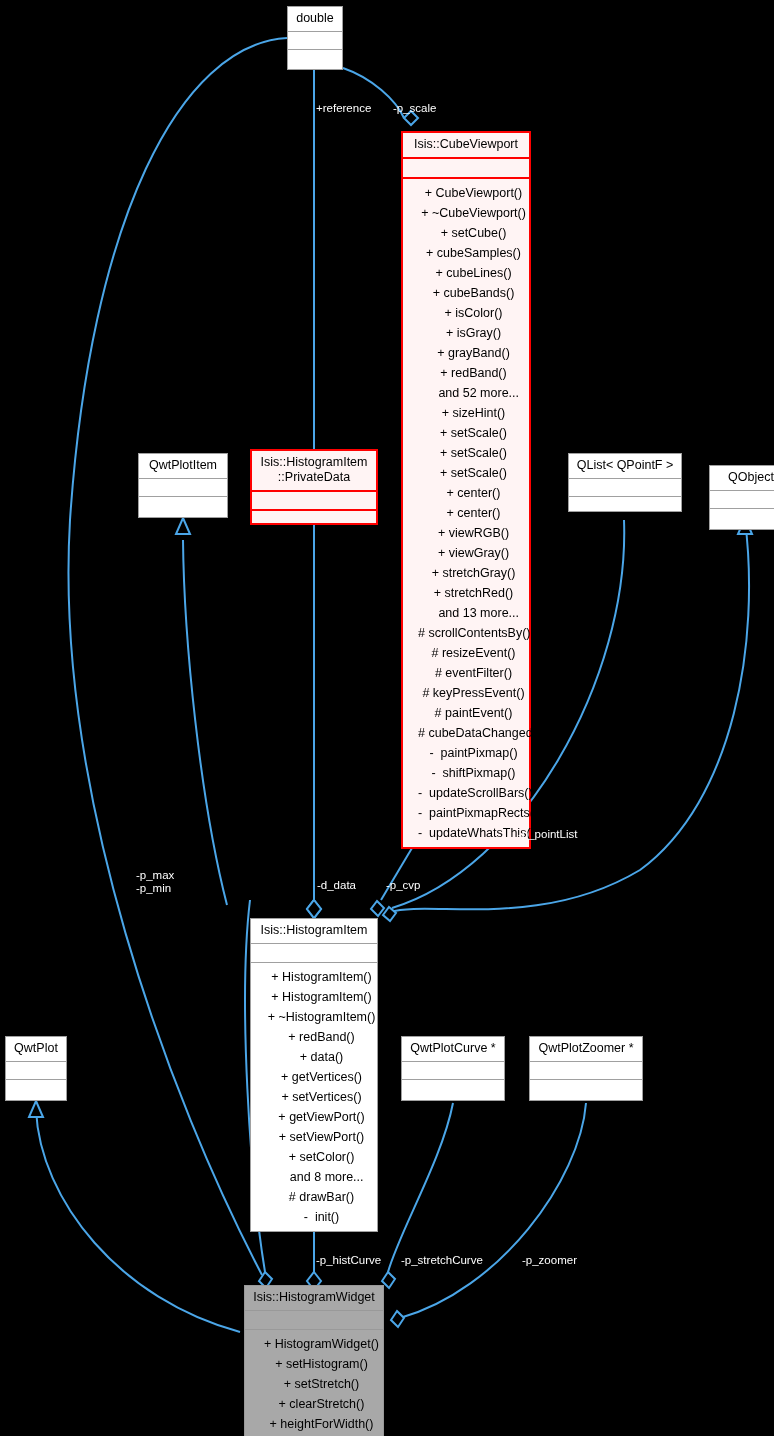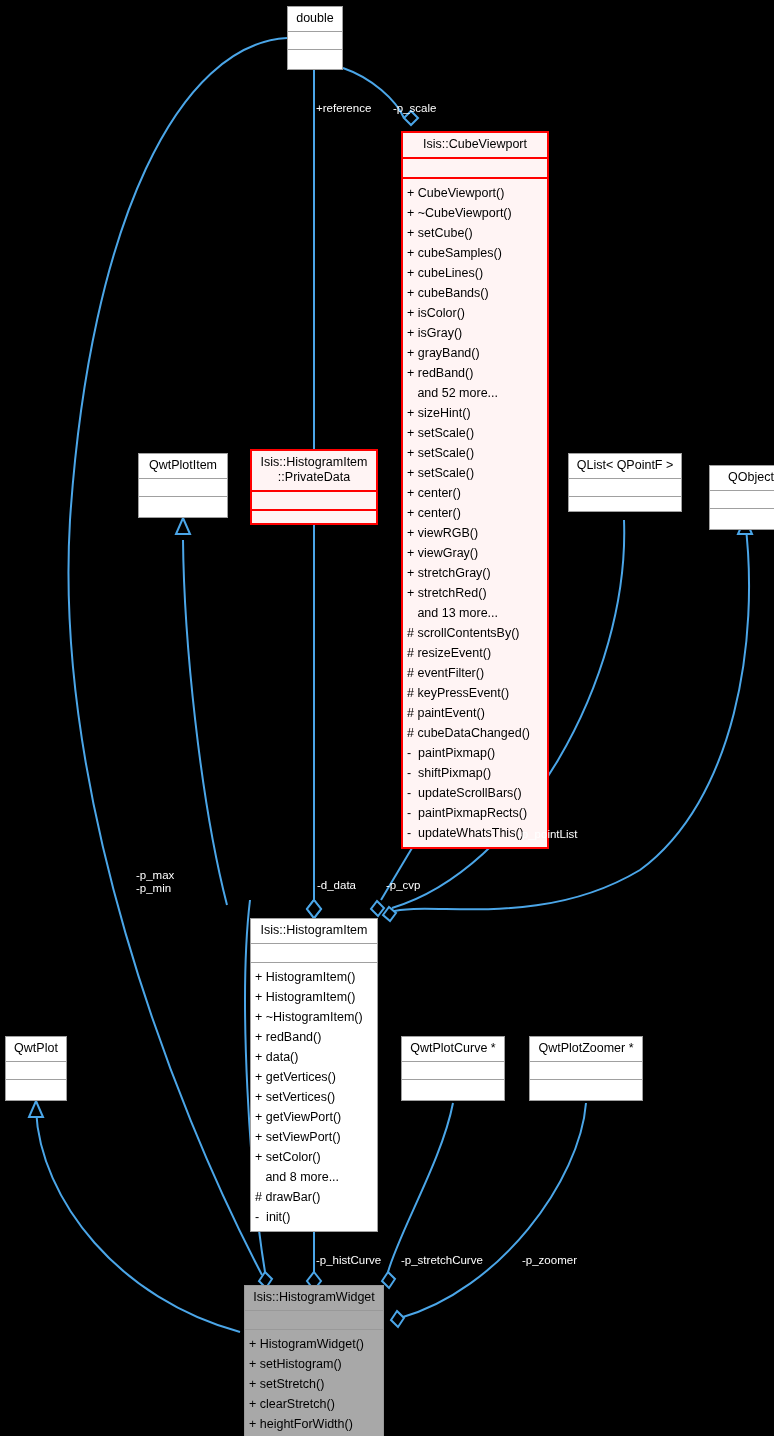--- a/index.html
+++ b/index.html
@@ -55,22 +55,23 @@
   .node.red .attrs { border-bottom: 2px solid #ff0000; }
   .node .attrs { border-bottom: 1px solid #a0a0a0; }
   .node.gray .attrs { border-bottom: 1px solid #999999; }
 
   .node .ops {
     padding: 4px 0 4px 0;
   }
   .node .ops .op {
     font-size: 12.5px;
     line-height: 20px;
-    padding-left: 4px;
+    padding-left: 15px;
     white-space: pre;
+    text-align: center;
   }
   .node.simple .attrs { height: 17px; }
   .node.simple .ops { height: 22px; padding: 0; }
 
   .edge-label {
     position: absolute;
     color: #ffffff;
     font-size: 11.5px;
     line-height: 13px;
     white-space: pre;
@@ -132,21 +133,21 @@
       <path d="M36,1101 l7,16 l-14,0 z"></path>
     </g>
   </svg>
 
   <div class="node plain simple" style="left:287px; top:6px; width:56px; height:64px;">
     <div class="title">double</div>
     <div class="attrs"></div>
     <div class="ops"></div>
   </div>
 
-  <div class="node red" style="left:401px; top:131px; width:148px;">
+  <div class="node red" style="left:401px; top:131px; width:130px;">
     <div class="title">Isis::CubeViewport</div>
     <div class="attrs"></div>
     <div class="ops">
         <div class="op">+ CubeViewport()</div>
         <div class="op">+ ~CubeViewport()</div>
         <div class="op">+ setCube()</div>
         <div class="op">+ cubeSamples()</div>
         <div class="op">+ cubeLines()</div>
         <div class="op">+ cubeBands()</div>
         <div class="op">+ isColor()</div>

